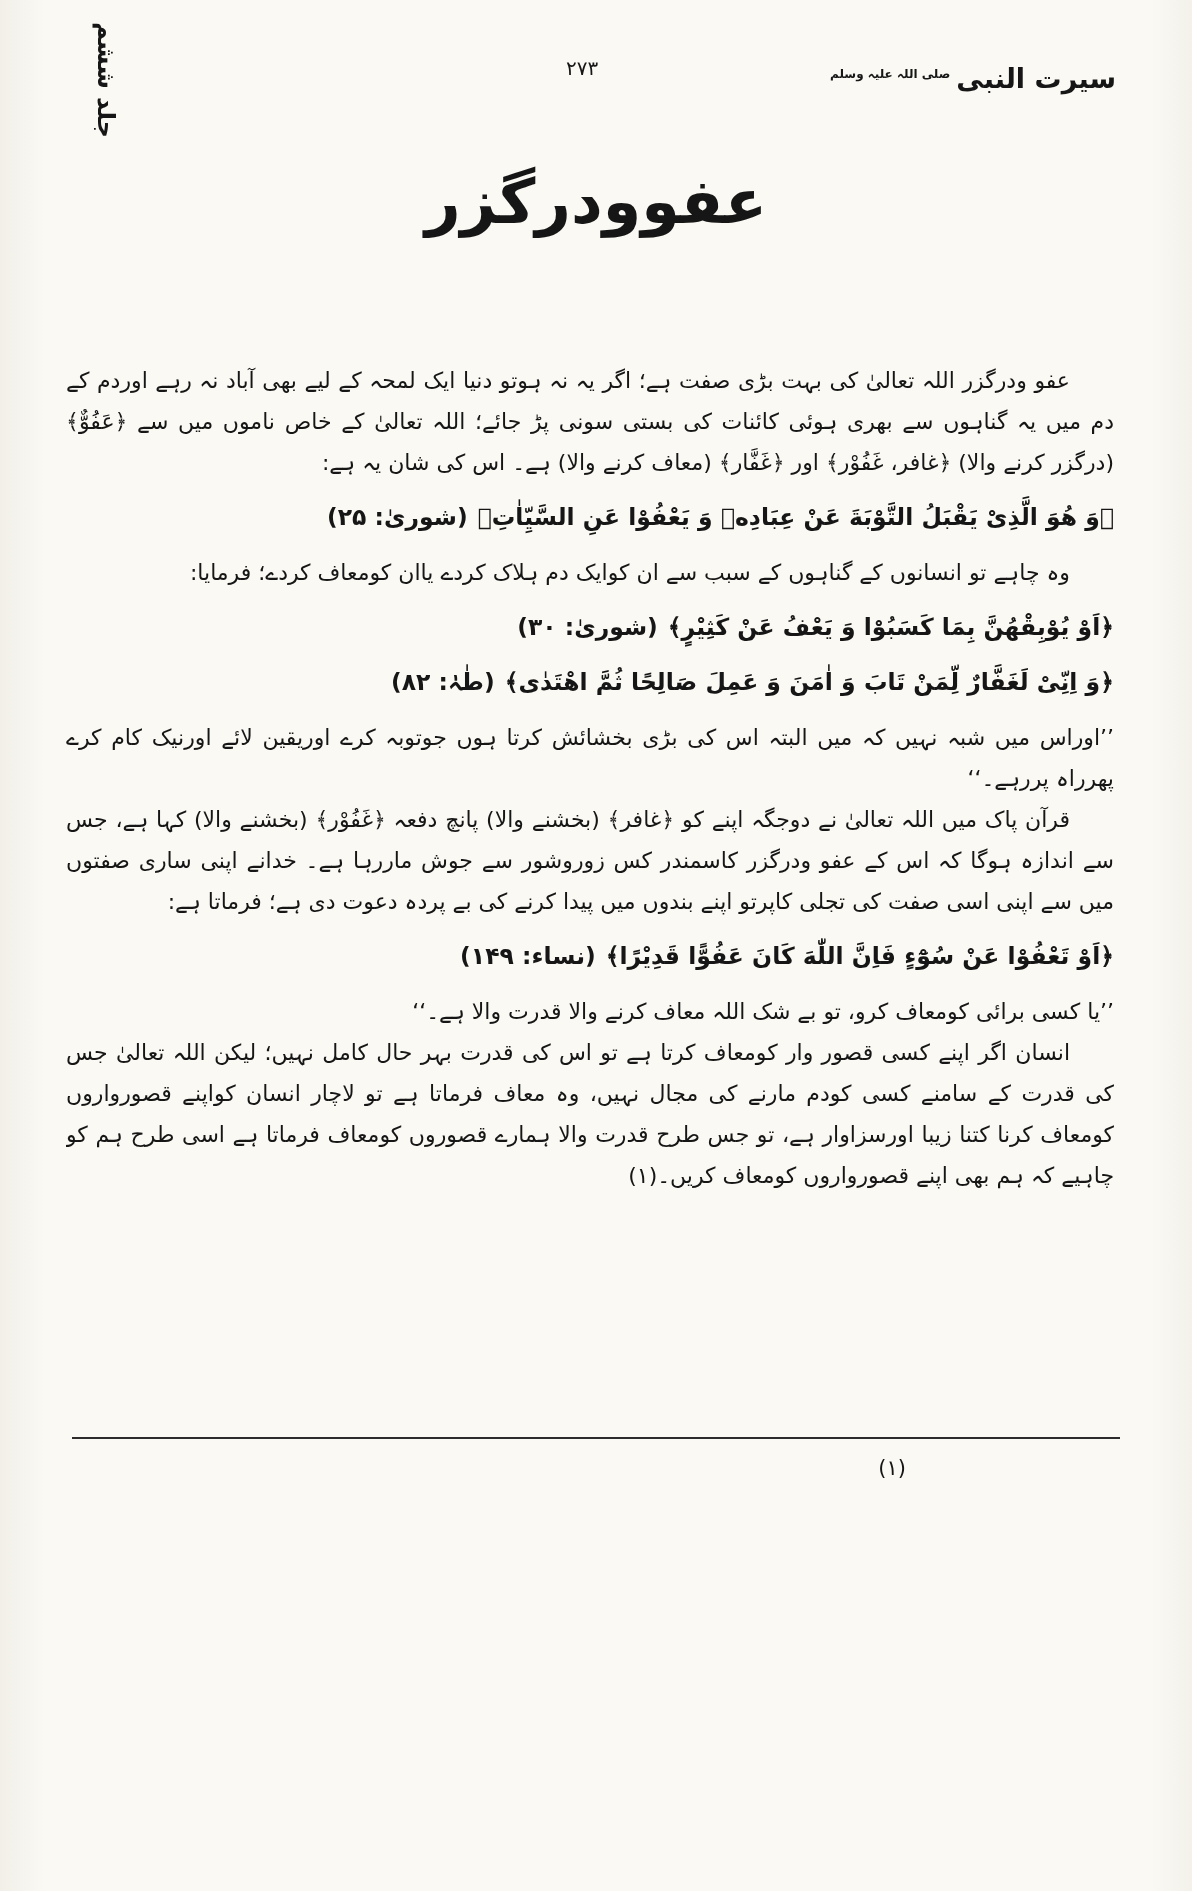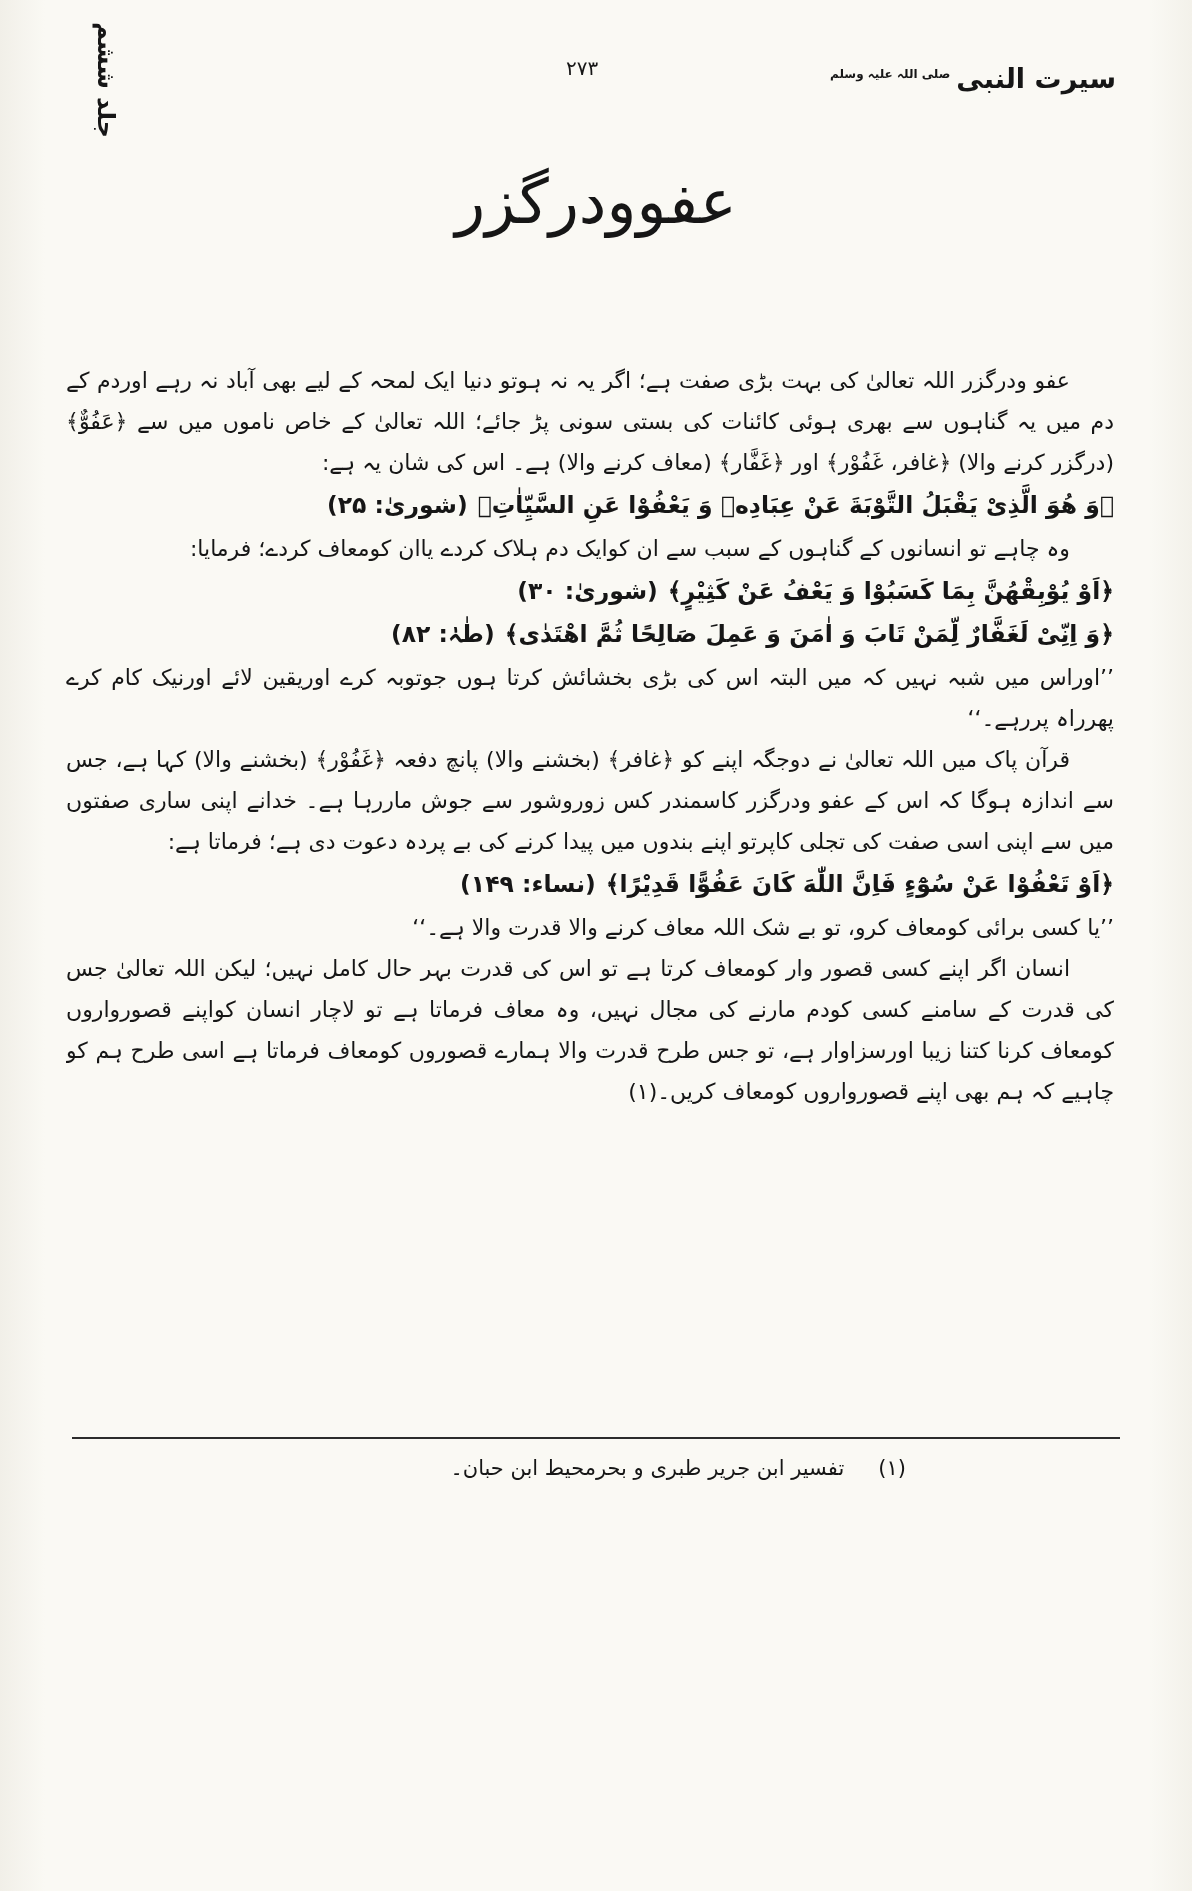--- a/index.html
+++ b/index.html
@@ -62,21 +62,21 @@
     white-space: nowrap;
   }
   
   .chapter-title {
     position: absolute;
     top: 165px;
     left: 0;
     right: 0;
     text-align: center;
     font-size: 62px;
-    font-weight: normal;
+    font-weight: bold;
     letter-spacing: 1px;
   }
   
   .body {
     position: absolute;
     top: 360px;
     right: 78px;
     left: 66px;
     height: 1060px;
     overflow: hidden;
@@ -86,21 +86,21 @@
   }
   .para {
     text-indent: 44px;
     margin: 0;
   }
   .verse {
     font-weight: bold;
     font-size: 23.5px;
     text-align: right;
     text-indent: 0;
-    margin: 2px 0;
+    margin: 14px 0;
   }
   .verse .verse-ref {
     margin-right: 10px;
     font-weight: bold;
   }
   .trans {
     text-indent: 0;
     margin: 0;
   }
   
@@ -168,16 +168,15 @@
     <p class="trans">’’یا کسی برائی کومعاف کرو، تو بے شک اللہ معاف کرنے والا قدرت والا ہے۔‘‘</p>
 
     <p class="para">انسان اگر اپنے کسی قصور وار کومعاف کرتا ہے تو اس کی قدرت بہر حال کامل نہیں؛ لیکن اللہ تعالیٰ جس کی قدرت کے سامنے کسی کودم مارنے کی مجال نہیں، وہ معاف فرماتا ہے تو لاچار انسان کواپنے قصورواروں کومعاف کرنا کتنا زیبا اورسزاوار ہے، تو جس طرح قدرت والا ہمارے قصوروں کومعاف فرماتا ہے اسی طرح ہم کو چاہیے کہ ہم بھی اپنے قصورواروں کومعاف کریں۔(۱)</p>
 
   </div>
 
   <div class="footnote-divider"></div>
 
   <div class="footnote">
     <span>(۱)</span>
-    <span>تفسیر ابن جریر طبری و بحرمحیط ابن حبان۔</span>
   </div>
 
 </div>
 
 </body></html>

